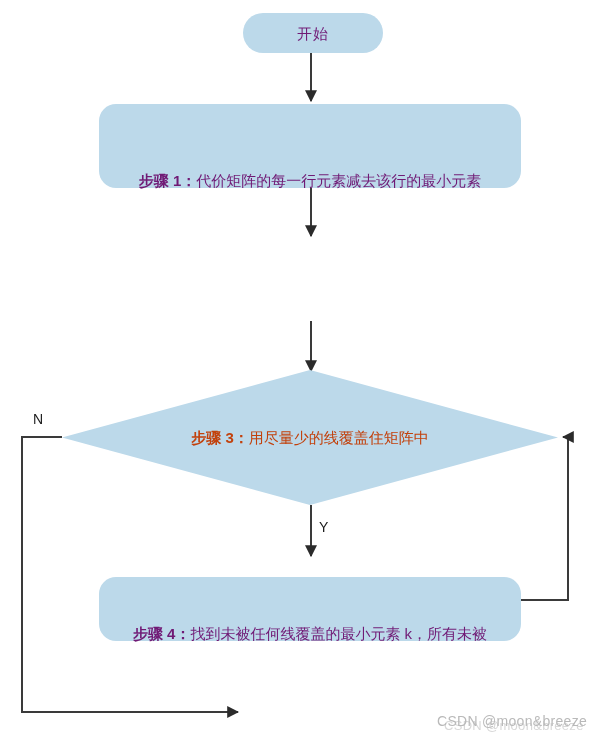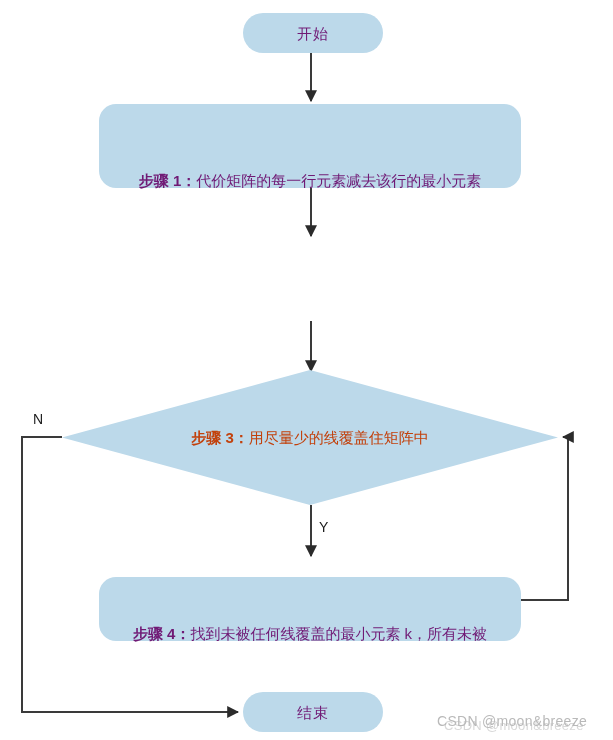--- a/index.html
+++ b/index.html
@@ -145,23 +145,20 @@
       </span>
     </div>
   </div>
 
   <div class="node node-process" style="left:99px; top:558px; width:422px; height:64px;margin-top:19px;">
     <span class="node-line">
       <b class="step-label">步骤 4：</b><span>找到未被任何线覆盖的最小元素 k，所有未被</span>
     </span>
   </div>
 
-  <div class="node node-terminal" style="left:243px; top:692px; width:140px; height:40px;">
-    <span class="node-line">结束</span>
-  </div>
 
   <div class="edge-label" style="left:33px; top:411px;">N</div>
 
   <div class="edge-label" style="left:319px; top:519px;">Y</div>
 
   <div class="watermark-ghost" style="left:444px; top:718px;">CSDN @moon&amp;breeze</div>
   <div class="watermark" style="left:437px; top:713px;">CSDN @moon&amp;breeze</div>
 
 </div>
 

